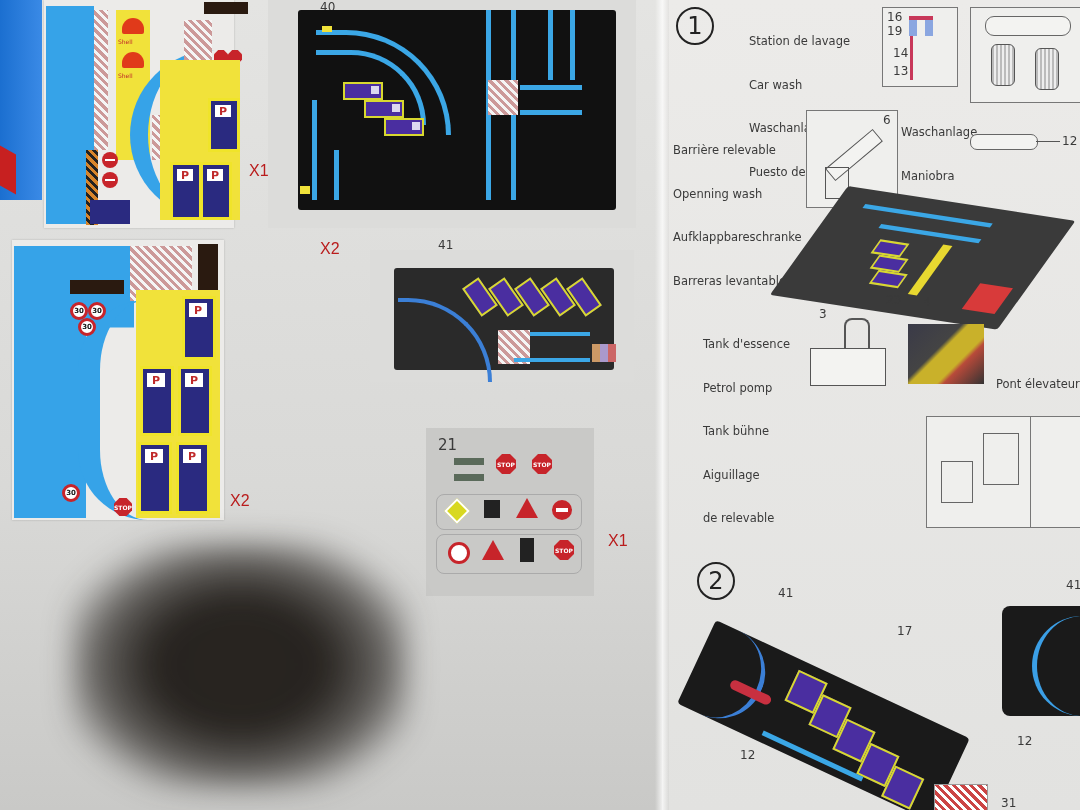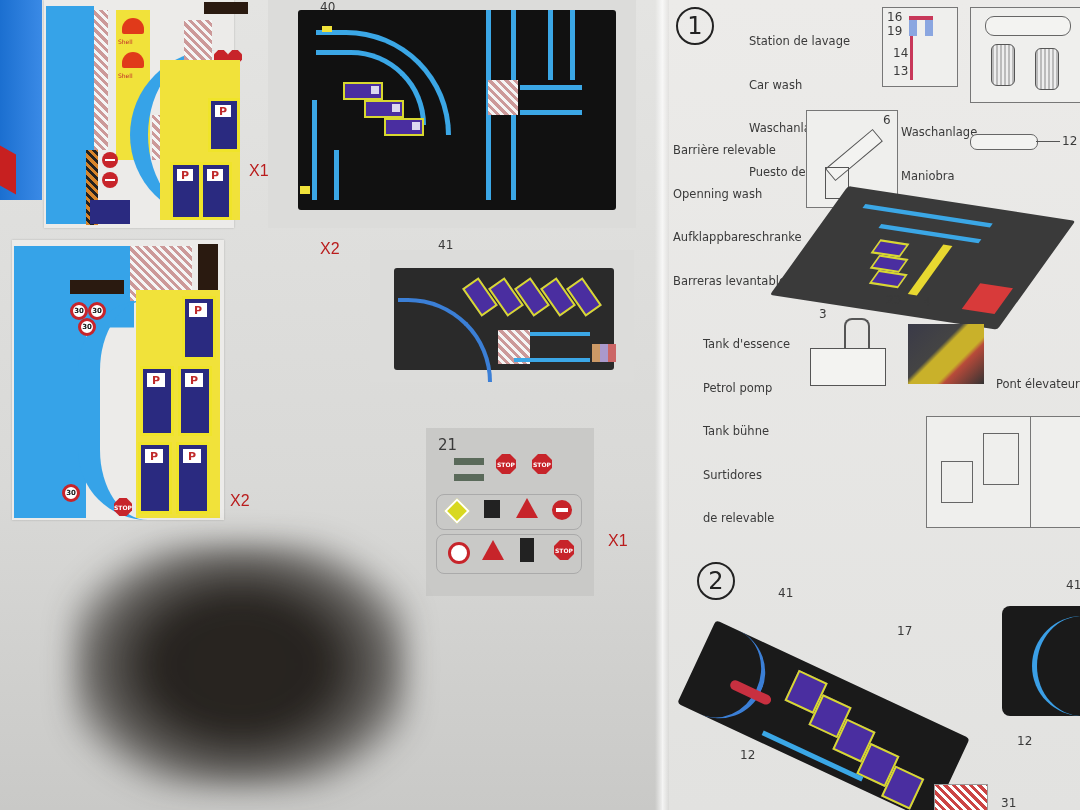--- a/index.html
+++ b/index.html
@@ -233,21 +233,21 @@
   <div class="abs pslot" style="left:80px;top:58px;width:28px;height:10px;"></div>
   <div class="abs pslot" style="left:90px;top:72px;width:28px;height:10px;"></div>
   <div class="abs" style="left:136px;top:40px;width:10px;height:50px;background:#e8d830;"></div>
   <div class="abs" style="left:200px;top:70px;width:36px;height:26px;background:#d83a3a;"></div>
 </div>
 
 <div class="abs label-text" style="left:703px;top:308px;">
   <div>Tank d'essence</div>
   <div>Petrol pomp</div>
   <div>Tank bühne</div>
-  <div>Surtidores</div>
+  <div>Aiguillage</div>
   <div>de relevable</div>
 </div>
 <div class="abs num" style="left:819px;top:307px;">3</div>
 <div class="abs num" style="left:886px;top:293px;">23</div>
 <div class="abs num" style="left:923px;top:295px;">4</div>
 <div class="abs" style="left:810px;top:318px;width:80px;height:68px;">
   <div class="abs" style="left:34px;top:0;width:22px;height:42px;border:2px solid #555;border-bottom:none;border-radius:8px 8px 0 0;"></div>
   <div class="abs" style="left:0;top:30px;width:74px;height:36px;border:1px solid #555;background:#f3f3f1;"></div>
 </div>
 <div class="abs" style="left:908px;top:324px;width:76px;height:60px;background:linear-gradient(135deg,#3a3a48 0%,#444 40%,#c9b12a 45%,#c9b12a 65%,#b84a3a 70%,#333 100%);"></div>

